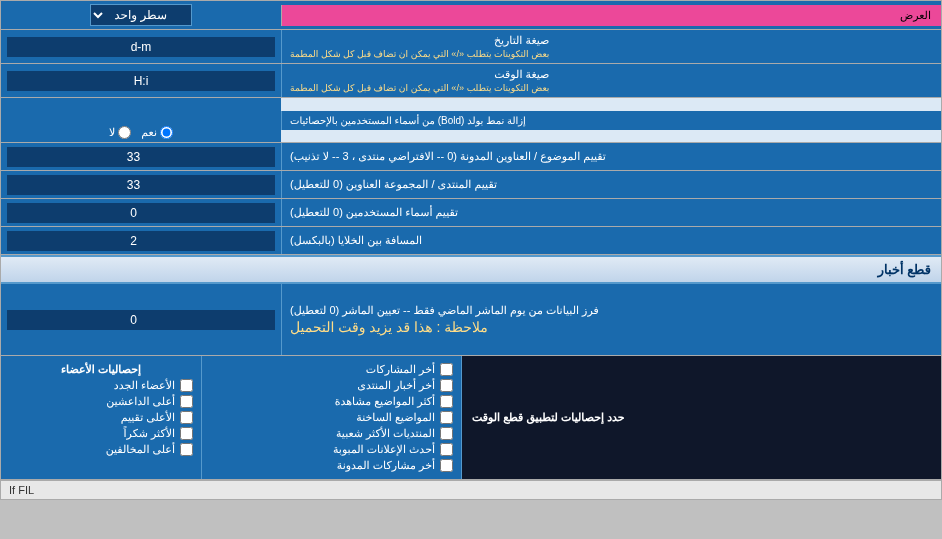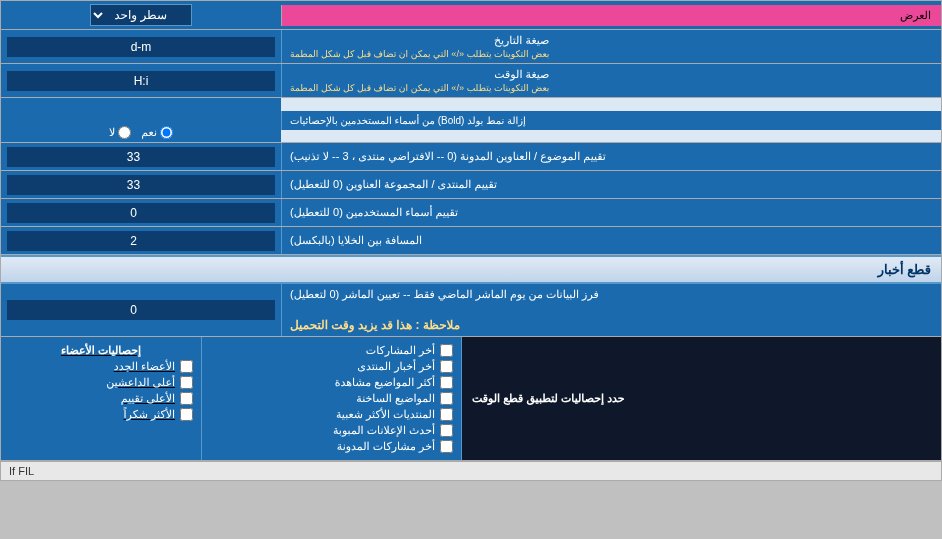--- a/index.html
+++ b/index.html
@@ -146,34 +146,33 @@
       direction: rtl;
     }
     .stat-item input[type="checkbox"] {
       width: 13px;
       height: 13px;
     }
     .cut-time-label {
       flex: 1;
       background: #1a6aad;
       color: #fff;
-      padding: 4px 8px;
+      padding: 20px 8px;
       display: flex;
       flex-direction: column;
       align-items: flex-end;
       justify-content: center;
       font-size: 11px;
       border-left: 1px solid #5599cc;
       text-align: right;
     }
     .cut-time-note {
       color: #ffdd88;
-      font-size: 12px;
-      margin-top: 17px;
-      font-weight: bold;
+      font-size: 14px;
+      margin-top: 2px;
     }
   </style>
 </head>
 <body>
 
 <div class="main-container">
 
   <div class="top-header">
     <div class="top-header-label">العرض</div>
     <div class="top-header-input">
@@ -293,40 +292,44 @@
       <div class="stat-item">
         <input type="checkbox" style="">
         <span>أحدث الإعلانات المبوبة</span>
       </div>
       <div class="stat-item">
         <input type="checkbox" style="">
         <span>أخر مشاركات المدونة</span>
       </div>
     </div>
 
-    <div style="width:200px; background:#1a6aad; padding:4px 8px;text-decoration:underline;">
+    <div style="width:200px; background:#1a6aad; padding:4px 8px;">
       <div class="stat-item" style="justify-content:center; margin-bottom:3px;">
         <span style="color:#fff; font-weight:bold; font-size:11px;">إحصاليات الأعضاء</span>
       </div>
       <div class="stat-item">
         <input type="checkbox" style="">
         <span>الأعضاء الجدد</span>
       </div>
       <div class="stat-item">
         <input type="checkbox" style="">
         <span>أعلى الداعشين</span>
       </div>
       <div class="stat-item">
         <input type="checkbox" style="">
         <span>الأعلى تقييم</span>
       </div>
       <div class="stat-item">
         <input type="checkbox" style="">
         <span>الأكثر شكراً</span>
       </div>
+      <div class="stat-item">
+        <input type="checkbox" style="">
+        <span>أعلى المخالفين</span>
+      </div>
     </div>
   </div>
 
   <div style="background:#e8e8e8; padding:3px 8px; font-size:11px; color:#333; border-top:1px solid #aaa; text-align:left;">
     <span>If FIL</span>
   </div>
 
 </div>
 
 </body></html>

